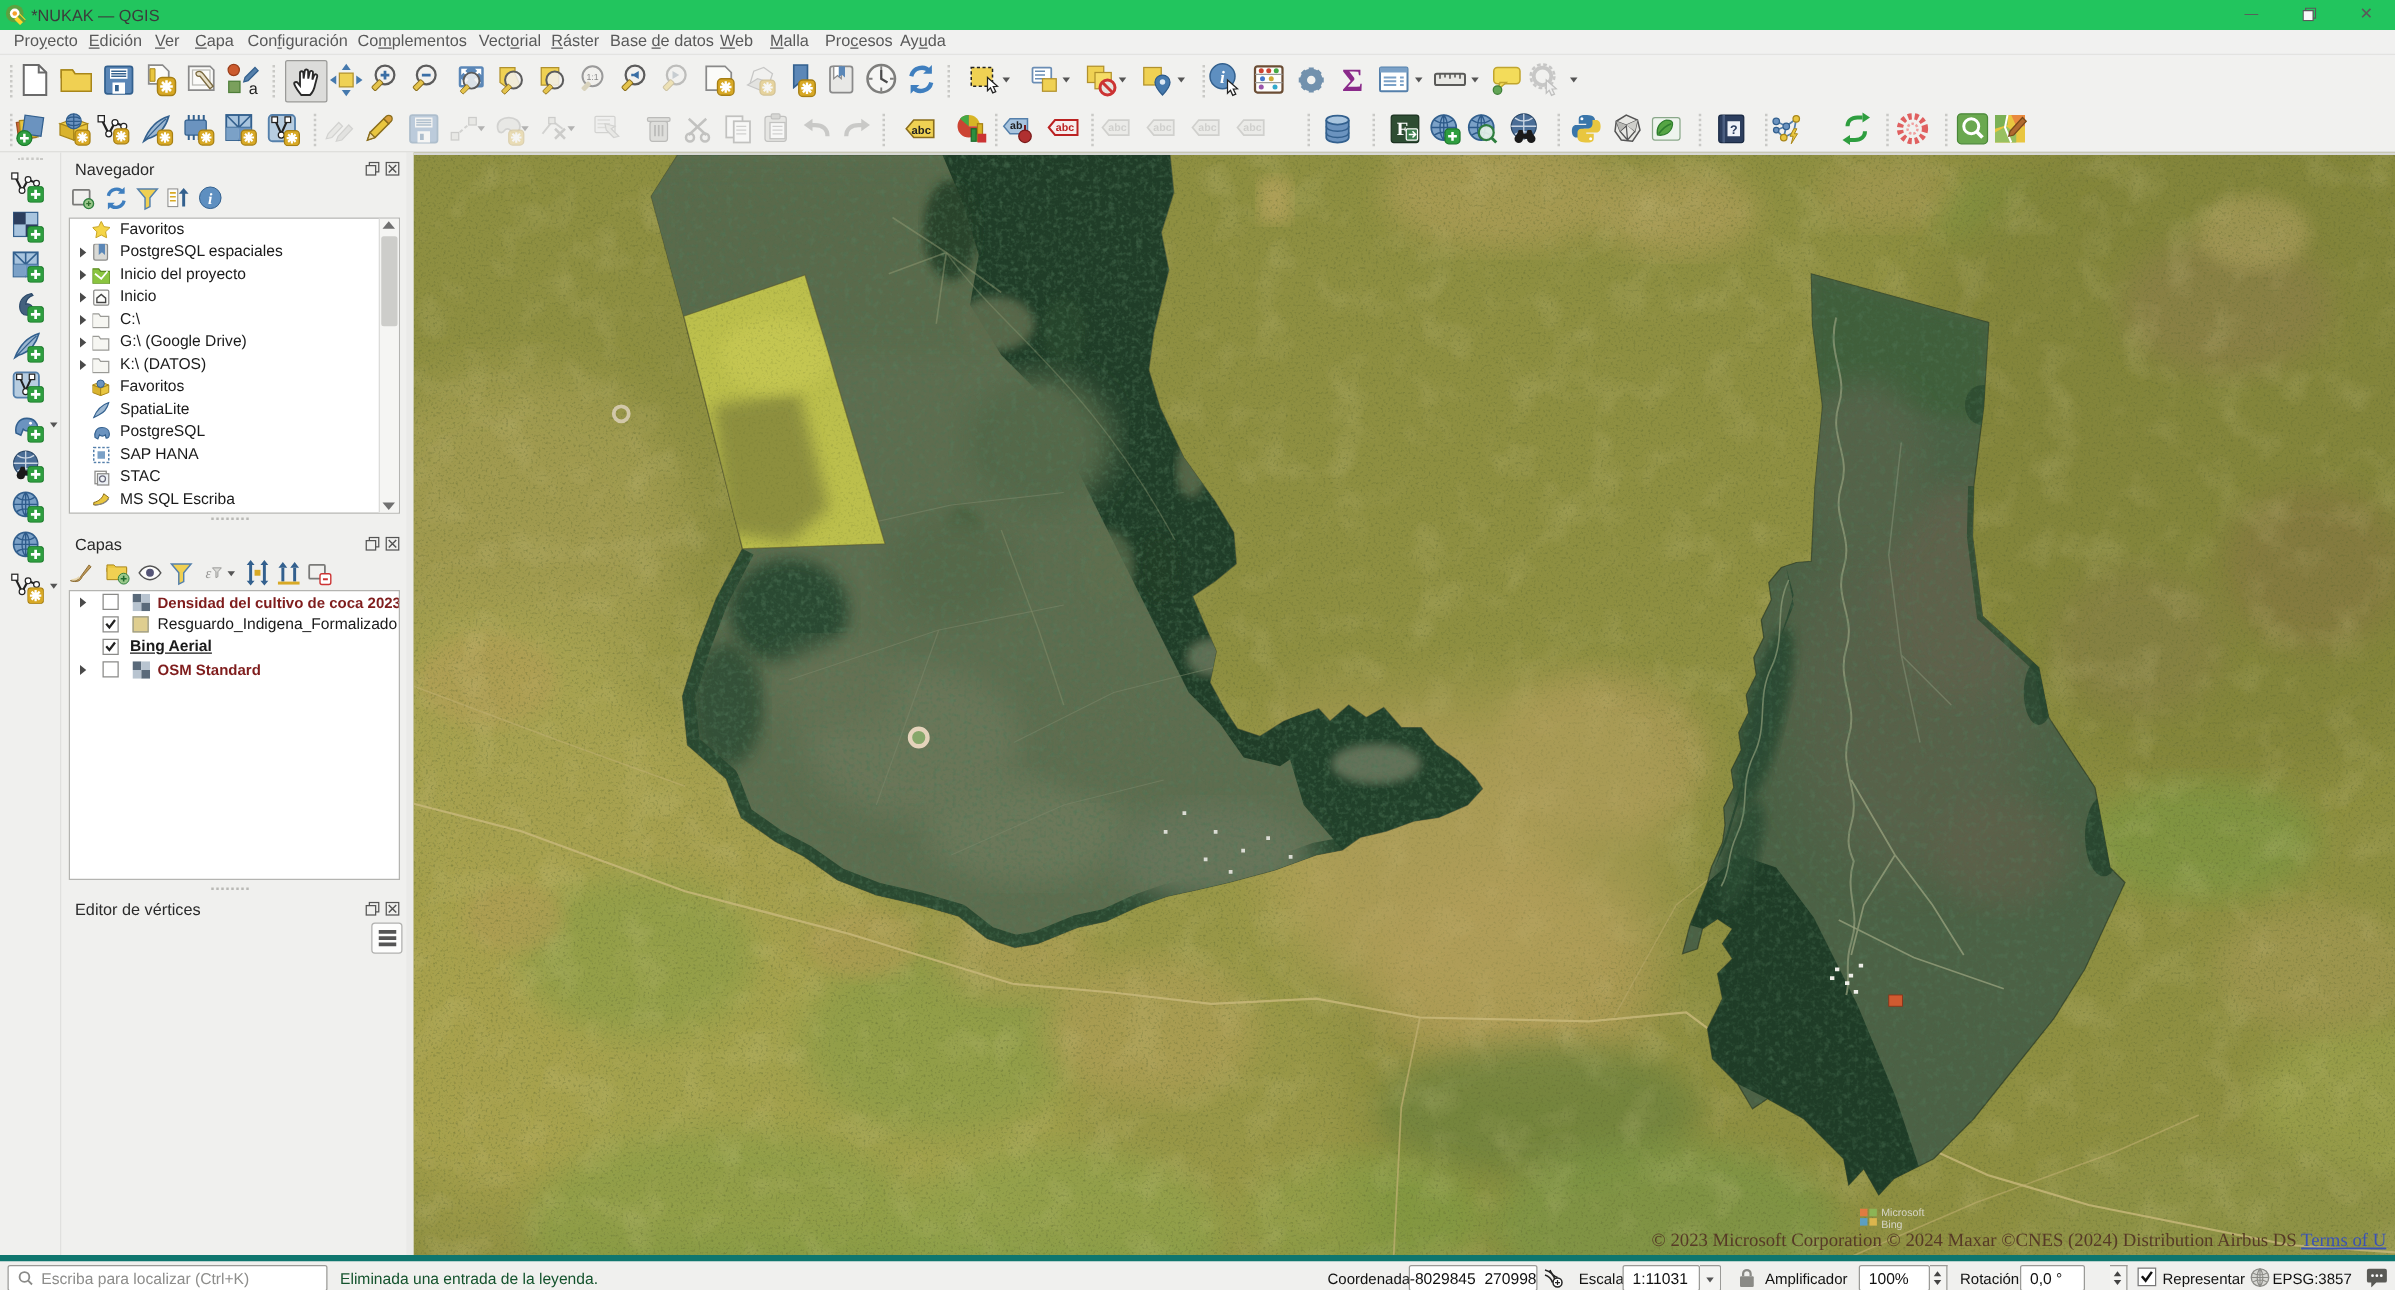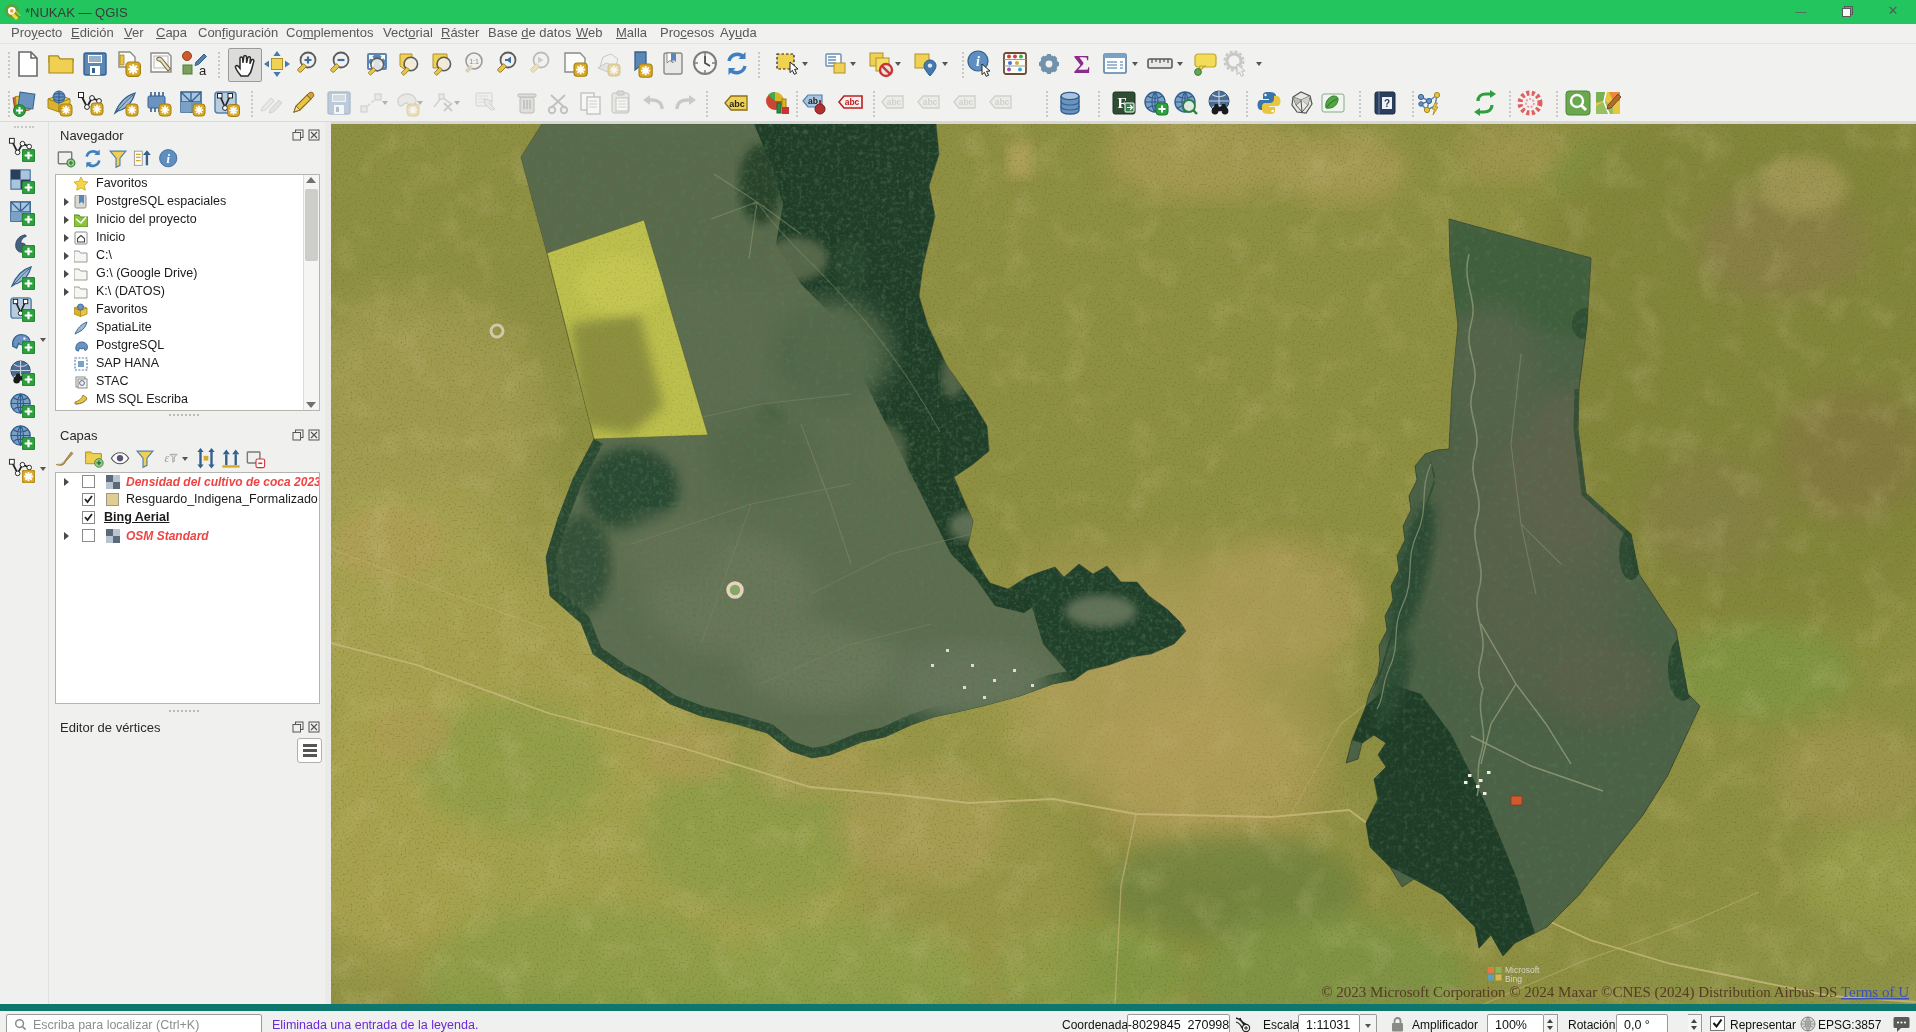--- a/index.html
+++ b/index.html
@@ -11,29 +11,29 @@
 #tb1{position:absolute;left:0;top:45px;width:1916px;height:41px;background:#f1f1ef}
 #tb2{position:absolute;left:0;top:86px;width:1916px;height:36px;background:#f1f1ef;border-bottom:1px solid #d9d9d6}
 .ic{position:absolute;width:28px;height:28px}
 .ic svg{width:100%;height:100%}
 .dd{position:absolute;width:0;height:0;border-left:3.5px solid transparent;border-right:3.5px solid transparent;border-top:4px solid #555}
 .tsep{position:absolute;width:3px;border-left:2px dotted #c9c9c6;height:26px}
 #leftstrip{position:absolute;left:0;top:122px;width:48px;height:882px;background:#f0f0ee}
 #panels{position:absolute;left:48px;top:122px;width:277px;height:882px;background:#f0f0ee;border-left:1px solid #e0e0de}
 #map{position:absolute;left:331px;top:122px;width:1585px;height:882px;background:#8e8e41;border-top:2px solid #d7d7d4}
 #mapborder{position:absolute;left:325px;top:122px;width:6px;height:882px;background:#eaeae8}
-#statusbar{position:absolute;left:0;top:1004px;width:1916px;height:28px;background:#f0f0ee;border-top:7px solid #0f766e;font-size:12px;color:#1c1c1c}
+#statusbar{position:absolute;left:0;top:1004px;width:1916px;height:28px;background:#f0f0ee;border-top:5px solid #0f766e;font-size:12px;color:#1c1c1c}
 .sb-box{position:absolute;top:3px;height:21px;background:#fff;border:1px solid #9a9a97;border-radius:2px;font-size:12.5px;color:#111;padding-left:7px;display:flex;align-items:center}
 .sb-lbl{position:absolute;top:7px;font-size:12.5px;color:#111}
 .panel-title{font-size:13px;color:#2a2a2a}
 .plist{position:absolute;background:#fff;border:1px solid #b4b4b1}
 .trow{position:relative;height:18px;font-size:12.5px;color:#1a1a1a;white-space:nowrap}
 .arr{position:absolute;left:8px;top:5px;width:0;height:0;border-top:4px solid transparent;border-bottom:4px solid transparent;border-left:5px solid #4a4a4a}
 .cb{position:absolute;width:13px;height:13px;background:#fff;border:1px solid #8a8a88;top:2px}
-.itx{font-style:italic;color:#ef4444}
+.itx{color:#7f1d1d}
 </style></head>
 <body>
 <div id="titlebar">
   <svg style="position:absolute;left:4px;top:3px" width="17" height="17" viewBox="0 0 24 24">
     <circle cx="11" cy="11" r="10" fill="#5da13f"></circle>
       <circle cx="11" cy="11" r="5.5" fill="#fff"></circle>
     <circle cx="11" cy="11" r="2.6" fill="#f4a12c"></circle>
       <rect x="13" y="13" width="9" height="9" fill="#fdd62c" transform="rotate(45 17 17)"></rect>
     <rect x="14" y="15.5" width="10" height="3.2" fill="#5da13f" transform="rotate(45 19 17)"></rect>
   </svg>
@@ -1309,21 +1309,21 @@
 </svg>
 </div>
 <div id="statusbar">
 <div class="sb-box" style="left:6px;width:256px">
       <svg width="13" height="13" viewBox="0 0 14 14" style="margin-right:6px">
         <circle cx="6" cy="6" r="4.2" fill="none" stroke="#8a8a88" stroke-width="1.6"></circle>
         <path d="M9 9l3.5 3.5" stroke="#8a8a88" stroke-width="1.6"></path>
       </svg>
       <span style="color:#8d8d8b">Escriba para localizar (Ctrl+K)</span>
     </div>
-<div class="sb-lbl" style="left:272px;color:#6d28d9">Eliminada una entrada de la leyenda.</div>
+<div class="sb-lbl" style="left:272px;color:#14532d">Eliminada una entrada de la leyenda.</div>
 <div class="sb-lbl" style="left:1062px;font-size:12px">Coordenada</div>
 <div class="sb-box" style="left:1127px;width:103px;justify-content:center;padding-left:0">-8029845&nbsp;&nbsp;270998</div>
 <svg style="position:absolute;left:1234px;top:5px" width="18" height="18" viewBox="0 0 18 18">
       <path d="M2 2c4 1 7 4 8 8M2 6c3 1 5 3 6 6M6 2c1 3 3 5 6 6" fill="none" stroke="#222" stroke-width="1.3"></path>
       <circle cx="12" cy="12" r="3.6" fill="#fff" stroke="#222" stroke-width="1.2"></circle>
       <path d="M12 10v4M10 12h4" stroke="#222"></path>
     </svg>
 <div class="sb-lbl" style="left:1263px;font-size:12px">Escala</div>
 <div class="sb-box" style="left:1298px;width:62px">1:11031</div>
 <div style="position:absolute;left:1360px;top:3px;width:17px;height:21px;background:#f4f4f2;border:1px solid #9a9a97;border-left:none;border-radius:0 2px 2px 0">

